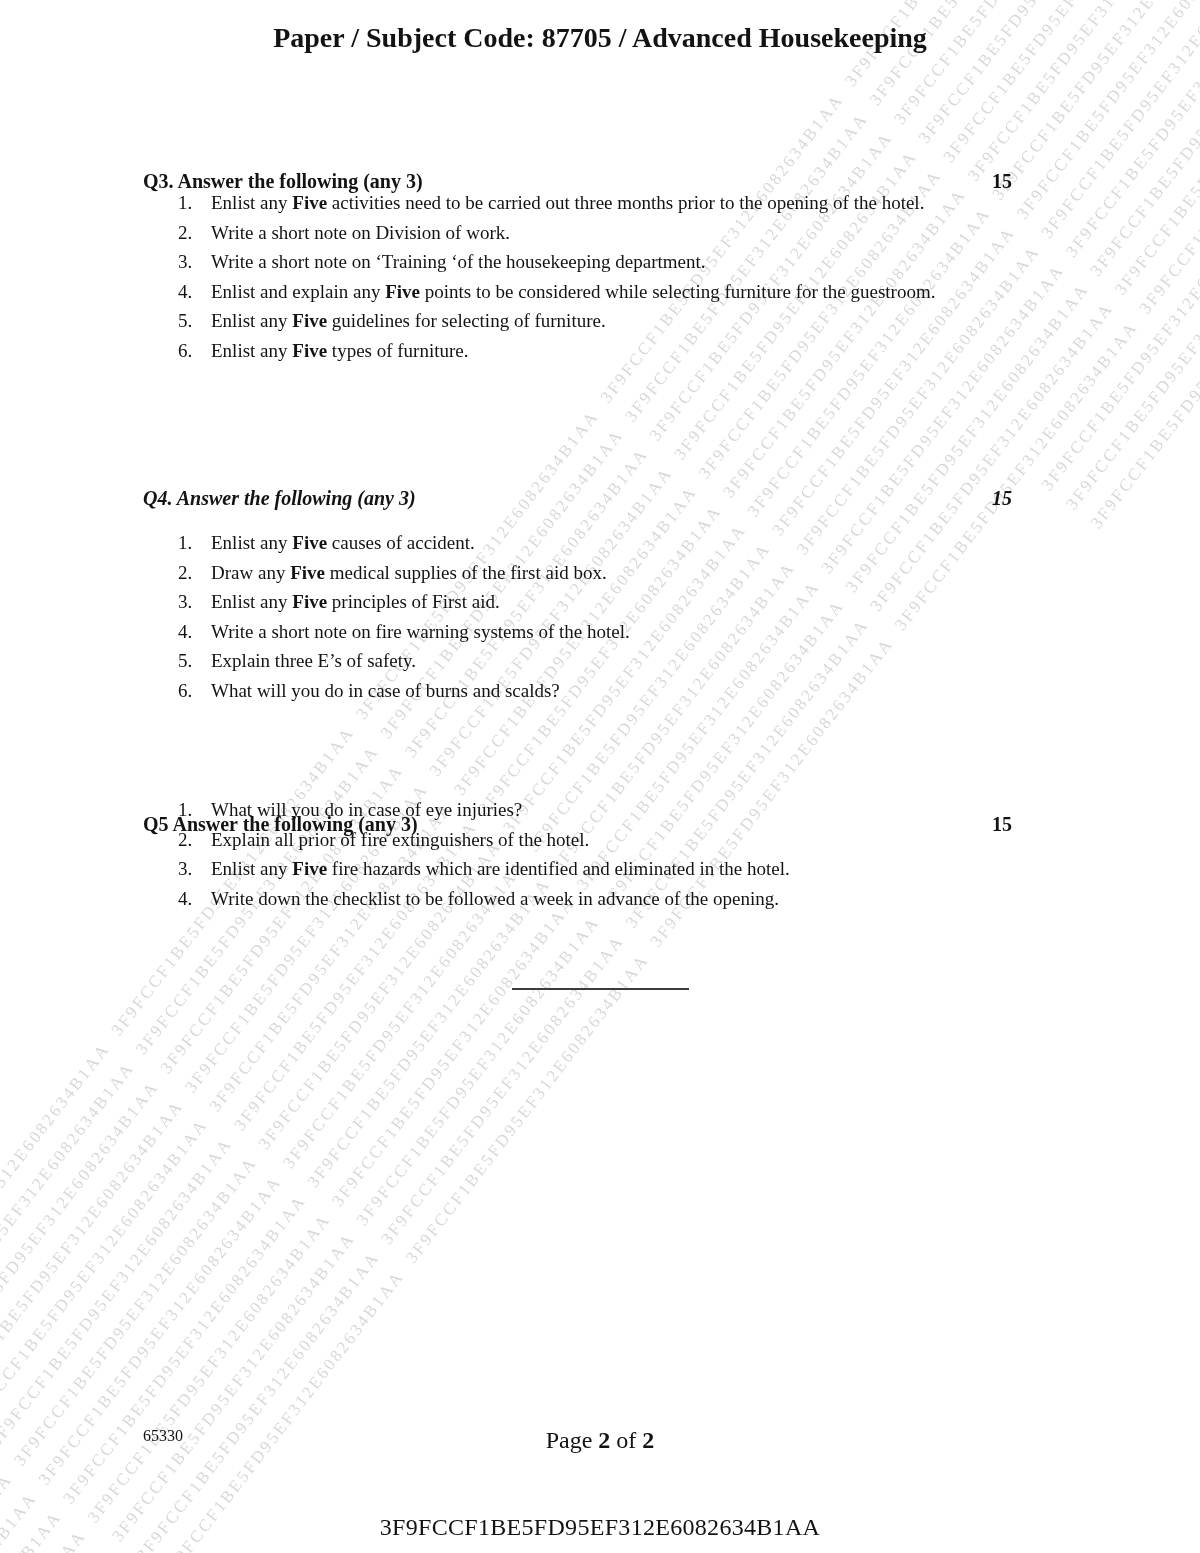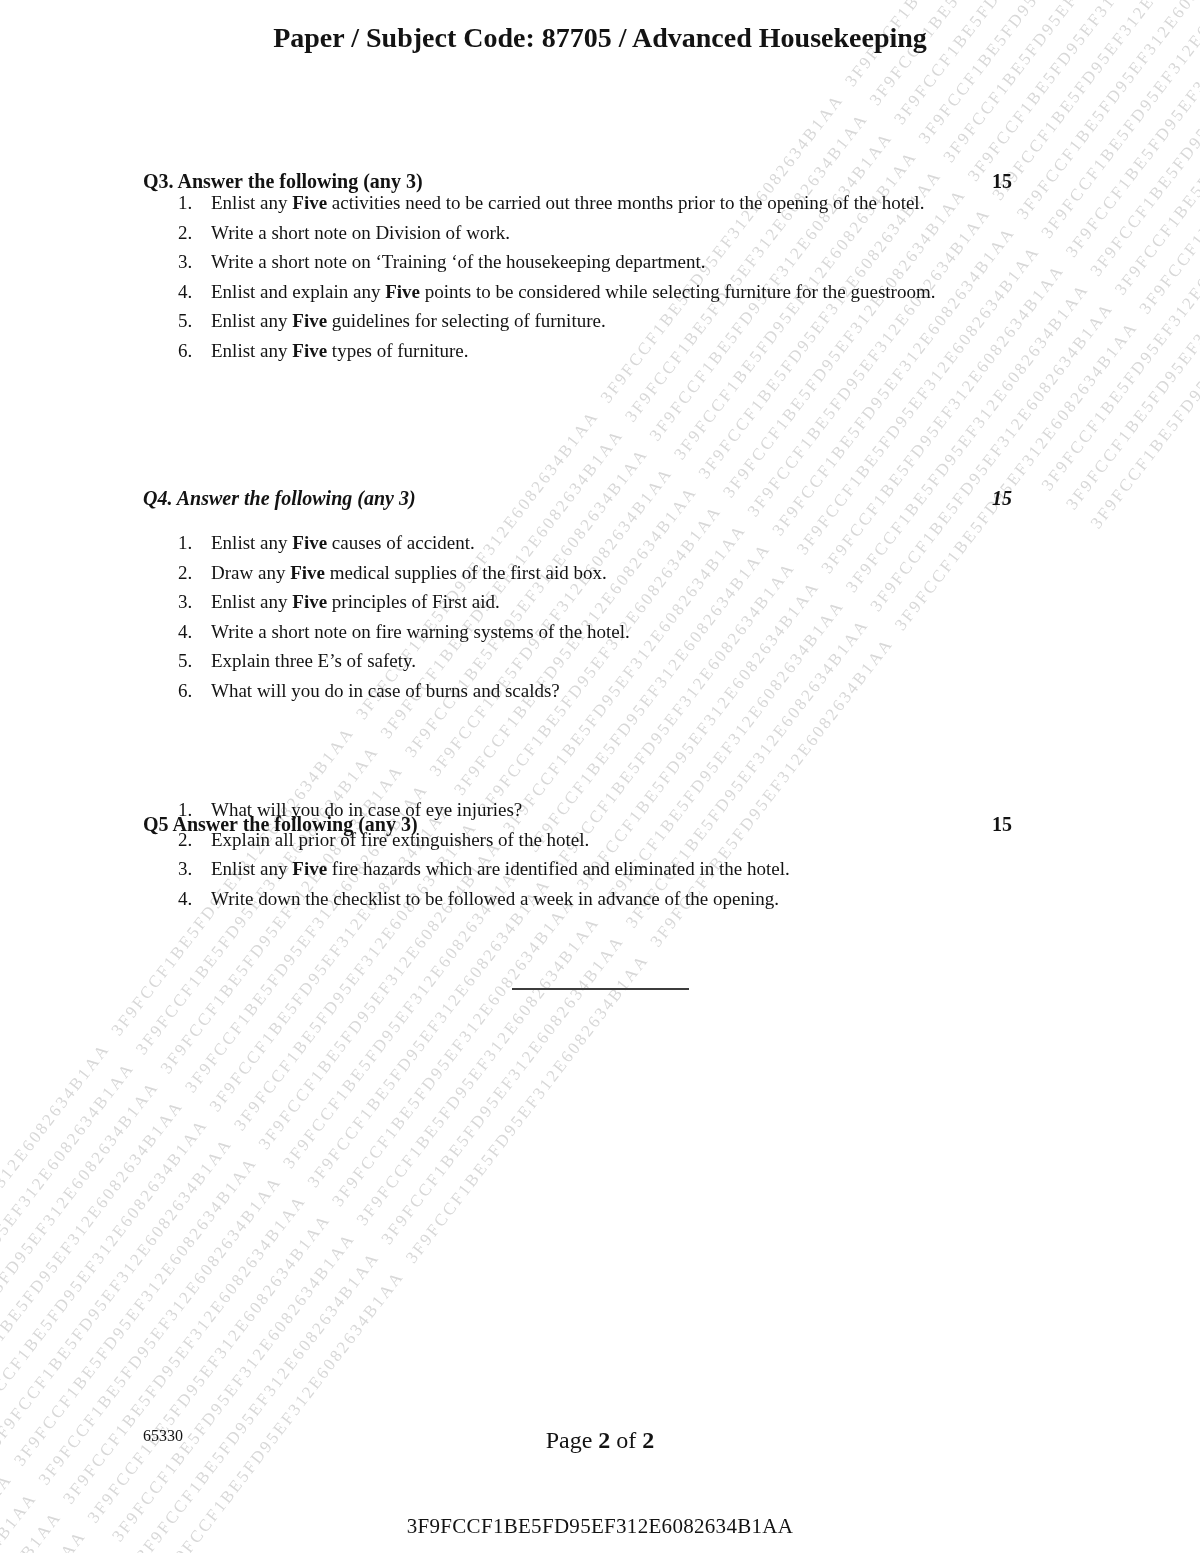--- a/index.html
+++ b/index.html
@@ -51,21 +51,21 @@
   .l-q4 { top:528px; }
   .l-q5 { top:795px; }
   .qlist li { position:relative; padding-left:68px; }
   .qlist li .num { position:absolute; left:35px; top:0; }
   .divider {
     position:absolute; top:988px; left:512px; width:177px; height:0;
     border-top:2px solid #3c3c3c;
   }
   .footer-code  { position:absolute; top:1427px; left:143px; font-size:16px; }
   .footer-page  { position:absolute; top:1427px; left:0; width:100%; text-align:center; font-size:24px; }
-  .bottom-code  { position:absolute; top:1514px; left:0; width:100%; text-align:center; font-size:21px; letter-spacing:0.3px; }
+  .bottom-code  { position:absolute; top:1514px; left:0; width:100%; text-align:center; font-size:24px; letter-spacing:0.3px; }
   b { font-weight:bold; }
 </style>
 </head>
 <body>
 
 <div class="page">
 
   <div class="wm wm-a" style="color: rgb(216, 216, 216);">
     <span>3F9FCCF1BE5FD95EF312E6082634B1AA 3F9FCCF1BE5FD95EF312E6082634B1AA 3F9FCCF1BE5FD95EF312E6082634B1AA 3F9FCCF1BE5FD95EF312E6082634B1AA 3F9FCCF1BE5FD95EF312E6082634B1AA 3F9FCCF1BE5FD95EF312E6082634B1AA 3F9FCCF1BE5FD95EF312E6082634B1AA 3F9FCCF1BE5FD95EF312E6082634B1AA 3F9FCCF1BE5FD95EF312E6082634B1AA 3F9FCCF1BE5FD95EF312E6082634B1AA 3F9FCCF1BE5FD95EF312E6082634B1AA 3F9FCCF1BE5FD95EF312E6082634B1AA 3F9FCCF1BE5FD95EF312E6082634B1AA 3F9FCCF1BE5FD95EF312E6082634B1AA 3F9FCCF1BE5FD95EF312E6082634B1AA 3F9FCCF1BE5FD95EF312E6082634B1AA 3F9FCCF1BE5FD95EF312E6082634B1AA 3F9FCCF1BE5FD95EF312E6082634B1AA 3F9FCCF1BE5FD95EF312E6082634B1AA 3F9FCCF1BE5FD95EF312E6082634B1AA 3F9FCCF1BE5FD95EF312E6082634B1AA 3F9FCCF1BE5FD95EF312E6082634B1AA 3F9FCCF1BE5FD95EF312E6082634B1AA 3F9FCCF1BE5FD95EF312E6082634B1AA 3F9FCCF1BE5FD95EF312E6082634B1AA 3F9FCCF1BE5FD95EF312E6082634B1AA 3F9FCCF1BE5FD95EF312E6082634B1AA 3F9FCCF1BE5FD95EF312E6082634B1AA 3F9FCCF1BE5FD95EF312E6082634B1AA 3F9FCCF1BE5FD95EF312E6082634B1AA 3F9FCCF1BE5FD95EF312E6082634B1AA 3F9FCCF1BE5FD95EF312E6082634B1AA 3F9FCCF1BE5FD95EF312E6082634B1AA 3F9FCCF1BE5FD95EF312E6082634B1AA 3F9FCCF1BE5FD95EF312E6082634B1AA 3F9FCCF1BE5FD95EF312E6082634B1AA 3F9FCCF1BE5FD95EF312E6082634B1AA 3F9FCCF1BE5FD95EF312E6082634B1AA 3F9FCCF1BE5FD95EF312E6082634B1AA 3F9FCCF1BE5FD95EF312E6082634B1AA 3F9FCCF1BE5FD95EF312E6082634B1AA 3F9FCCF1BE5FD95EF312E6082634B1AA 3F9FCCF1BE5FD95EF312E6082634B1AA 3F9FCCF1BE5FD95EF312E6082634B1AA 3F9FCCF1BE5FD95EF312E6082634B1AA 3F9FCCF1BE5FD95EF312E6082634B1AA 3F9FCCF1BE5FD95EF312E6082634B1AA 3F9FCCF1BE5FD95EF312E6082634B1AA 3F9FCCF1BE5FD95EF312E6082634B1AA 3F9FCCF1BE5FD95EF312E6082634B1AA 3F9FCCF1BE5FD95EF312E6082634B1AA 3F9FCCF1BE5FD95EF312E6082634B1AA 3F9FCCF1BE5FD95EF312E6082634B1AA 3F9FCCF1BE5FD95EF312E6082634B1AA 3F9FCCF1BE5FD95EF312E6082634B1AA 3F9FCCF1BE5FD95EF312E6082634B1AA 3F9FCCF1BE5FD95EF312E6082634B1AA 3F9FCCF1BE5FD95EF312E6082634B1AA 3F9FCCF1BE5FD95EF312E6082634B1AA 3F9FCCF1BE5FD95EF312E6082634B1AA 3F9FCCF1BE5FD95EF312E6082634B1AA 3F9FCCF1BE5FD95EF312E6082634B1AA 3F9FCCF1BE5FD95EF312E6082634B1AA 3F9FCCF1BE5FD95EF312E6082634B1AA 3F9FCCF1BE5FD95EF312E6082634B1AA 3F9FCCF1BE5FD95EF312E6082634B1AA 3F9FCCF1BE5FD95EF312E6082634B1AA 3F9FCCF1BE5FD95EF312E6082634B1AA 3F9FCCF1BE5FD95EF312E6082634B1AA 3F9FCCF1BE5FD95EF312E6082634B1AA 3F9FCCF1BE5FD95EF312E6082634B1AA 3F9FCCF1BE5FD95EF312E6082634B1AA 3F9FCCF1BE5FD95EF312E6082634B1AA 3F9FCCF1BE5FD95EF312E6082634B1AA 3F9FCCF1BE5FD95EF312E6082634B1AA 3F9FCCF1BE5FD95EF312E6082634B1AA 3F9FCCF1BE5FD95EF312E6082634B1AA 3F9FCCF1BE5FD95EF312E6082634B1AA 3F9FCCF1BE5FD95EF312E6082634B1AA 3F9FCCF1BE5FD95EF312E6082634B1AA 3F9FCCF1BE5FD95EF312E6082634B1AA 3F9FCCF1BE5FD95EF312E6082634B1AA 3F9FCCF1BE5FD95EF312E6082634B1AA 3F9FCCF1BE5FD95EF312E6082634B1AA 3F9FCCF1BE5FD95EF312E6082634B1AA 3F9FCCF1BE5FD95EF312E6082634B1AA 3F9FCCF1BE5FD95EF312E6082634B1AA 3F9FCCF1BE5FD95EF312E6082634B1AA 3F9FCCF1BE5FD95EF312E6082634B1AA 3F9FCCF1BE5FD95EF312E6082634B1AA 3F9FCCF1BE5FD95EF312E6082634B1AA 3F9FCCF1BE5FD95EF312E6082634B1AA 3F9FCCF1BE5FD95EF312E6082634B1AA 3F9FCCF1BE5FD95EF312E6082634B1AA 3F9FCCF1BE5FD95EF312E6082634B1AA 3F9FCCF1BE5FD95EF312E6082634B1AA 3F9FCCF1BE5FD95EF312E6082634B1AA 3F9FCCF1BE5FD95EF312E6082634B1AA 3F9FCCF1BE5FD95EF312E6082634B1AA 3F9FCCF1BE5FD95EF312E6082634B1AA 3F9FCCF1BE5FD95EF312E6082634B1AA 3F9FCCF1BE5FD95EF312E6082634B1AA 3F9FCCF1BE5FD95EF312E6082634B1AA 3F9FCCF1BE5FD95EF312E6082634B1AA 3F9FCCF1BE5FD95EF312E6082634B1AA 3F9FCCF1BE5FD95EF312E6082634B1AA 3F9FCCF1BE5FD95EF312E6082634B1AA 3F9FCCF1BE5FD95EF312E6082634B1AA 3F9FCCF1BE5FD95EF312E6082634B1AA 3F9FCCF1BE5FD95EF312E6082634B1AA 3F9FCCF1BE5FD95EF312E6082634B1AA 3F9FCCF1BE5FD95EF312E6082634B1AA 3F9FCCF1BE5FD95EF312E6082634B1AA 3F9FCCF1BE5FD95EF312E6082634B1AA 3F9FCCF1BE5FD95EF312E6082634B1AA 3F9FCCF1BE5FD95EF312E6082634B1AA 3F9FCCF1BE5FD95EF312E6082634B1AA 3F9FCCF1BE5FD95EF312E6082634B1AA 3F9FCCF1BE5FD95EF312E6082634B1AA 3F9FCCF1BE5FD95EF312E6082634B1AA 3F9FCCF1BE5FD95EF312E6082634B1AA 3F9FCCF1BE5FD95EF312E6082634B1AA 3F9FCCF1BE5FD95EF312E6082634B1AA 3F9FCCF1BE5FD95EF312E6082634B1AA 3F9FCCF1BE5FD95EF312E6082634B1AA 3F9FCCF1BE5FD95EF312E6082634B1AA 3F9FCCF1BE5FD95EF312E6082634B1AA 3F9FCCF1BE5FD95EF312E6082634B1AA 3F9FCCF1BE5FD95EF312E6082634B1AA 3F9FCCF1BE5FD95EF312E6082634B1AA 3F9FCCF1BE5FD95EF312E6082634B1AA 3F9FCCF1BE5FD95EF312E6082634B1AA 3F9FCCF1BE5FD95EF312E6082634B1AA 3F9FCCF1BE5FD95EF312E6082634B1AA 3F9FCCF1BE5FD95EF312E6082634B1AA 3F9FCCF1BE5FD95EF312E6082634B1AA 3F9FCCF1BE5FD95EF312E6082634B1AA 3F9FCCF1BE5FD95EF312E6082634B1AA 3F9FCCF1BE5FD95EF312E6082634B1AA 3F9FCCF1BE5FD95EF312E6082634B1AA 3F9FCCF1BE5FD95EF312E6082634B1AA 3F9FCCF1BE5FD95EF312E6082634B1AA 3F9FCCF1BE5FD95EF312E6082634B1AA 3F9FCCF1BE5FD95EF312E6082634B1AA 3F9FCCF1BE5FD95EF312E6082634B1AA 3F9FCCF1BE5FD95EF312E6082634B1AA 3F9FCCF1BE5FD95EF312E6082634B1AA 3F9FCCF1BE5FD95EF312E6082634B1AA 3F9FCCF1BE5FD95EF312E6082634B1AA 3F9FCCF1BE5FD95EF312E6082634B1AA 3F9FCCF1BE5FD95EF312E6082634B1AA 3F9FCCF1BE5FD95EF312E6082634B1AA 3F9FCCF1BE5FD95EF312E6082634B1AA 3F9FCCF1BE5FD95EF312E6082634B1AA 3F9FCCF1BE5FD95EF312E6082634B1AA 3F9FCCF1BE5FD95EF312E6082634B1AA 3F9FCCF1BE5FD95EF312E6082634B1AA 3F9FCCF1BE5FD95EF312E6082634B1AA 3F9FCCF1BE5FD95EF312E6082634B1AA 3F9FCCF1BE5FD95EF312E6082634B1AA </span>
   </div>

